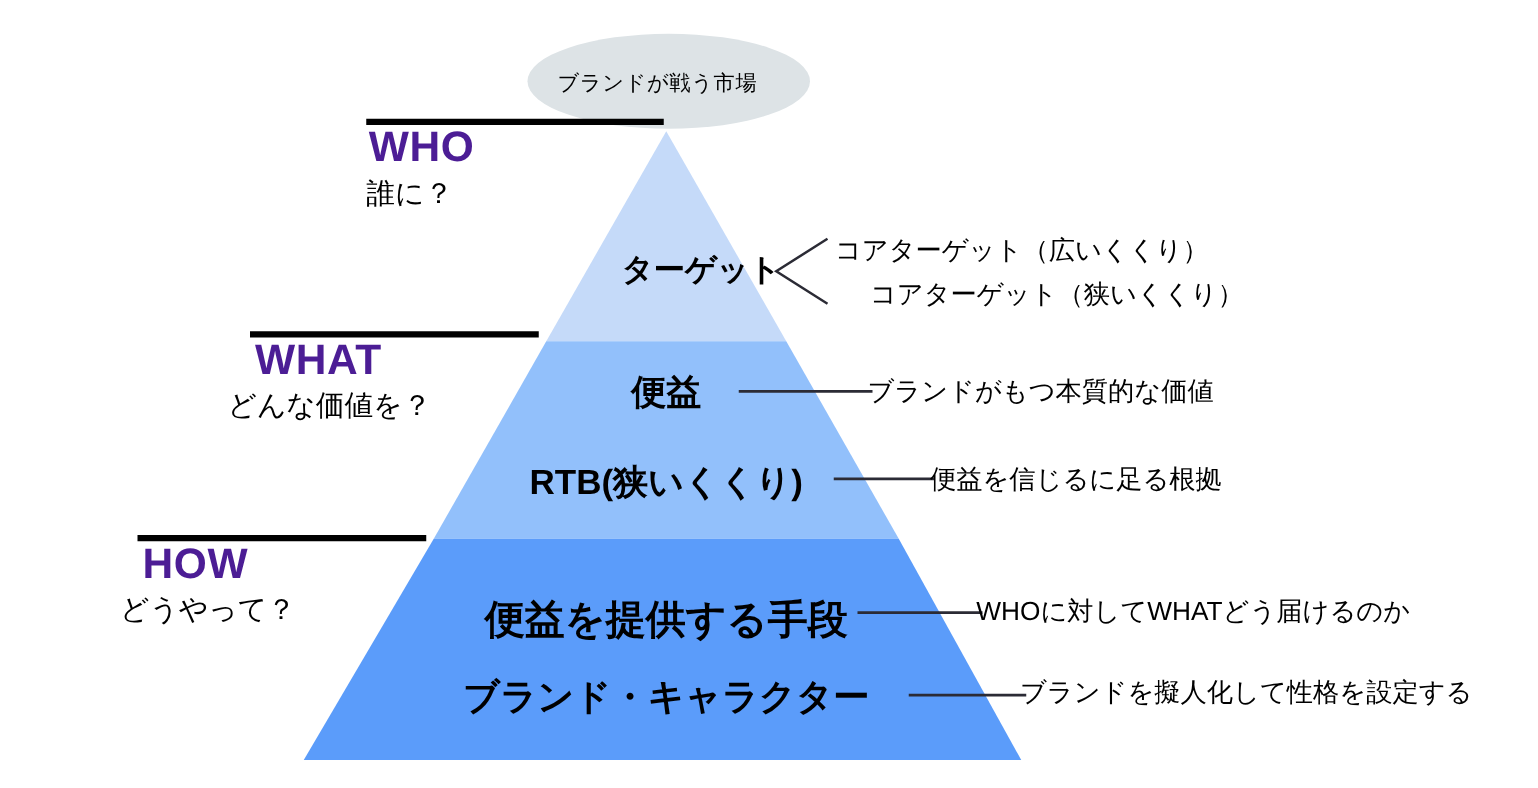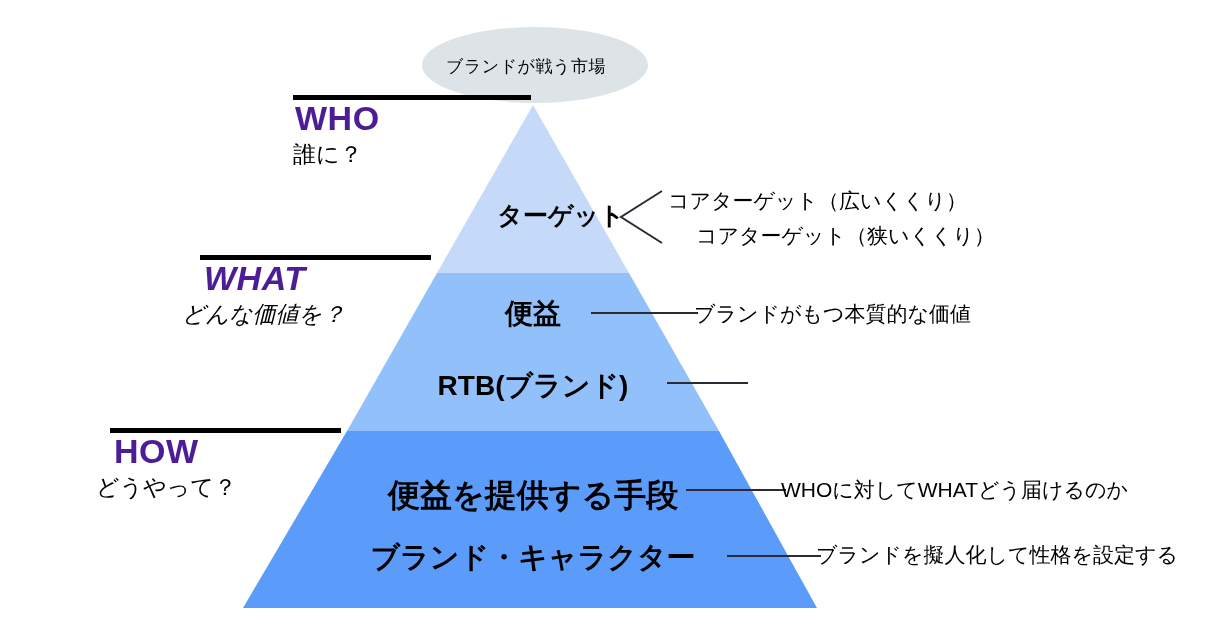--- a/index.html
+++ b/index.html
@@ -24,21 +24,21 @@
   
   .q-block { position:absolute; }
   .q-rule { height:5px; background:#000; }
   .q-main {
     font-size:34px; font-weight:bold; line-height:1.1;
     letter-spacing:.5px; color:#4c1d95;
   }
   .q-sub { font-size:23px; line-height:1.35; color:#000; margin-top:2px; }
 
   #who-block  { left:293px; top:95px;  width:238px; }
-  #what-block { left:200px; top:255px; width:231px;font-style:italic; }
+  #what-block { left:200px; top:265px; width:231px; }
   #how-block  { left:110px; top:416px; width:231px;margin-top:12px; }
   #what-block .q-main, #how-block .q-main { padding-left:4px; }
   #who-block  .q-main { padding-left:2px; }
   #what-block .q-sub  { margin-left:-18px; }
   #how-block  .q-sub  { margin-left:-14px; }
 
   
   .band-title {
     font-weight:bold; color:#000; text-align:center;
     transform:translateX(-50%);
@@ -96,23 +96,24 @@
   </div>
 
   <div class="q-block" id="how-block">
     <div class="q-rule"></div>
     <div class="q-main">HOW</div>
     <div class="q-sub">どうやって？</div>
   </div>
 
   <div class="lbl band-title" id="title-target">ターゲット</div>
   <div class="lbl band-title" id="title-benefit">便益</div>
-  <div class="lbl band-title" id="title-rtb">RTB(ブランド)</div>
+  <div class="lbl band-title" id="title-rtb">RTB(狭いくくり)</div>
   <div class="lbl band-title" id="title-means">便益を提供する手段</div>
   <div class="lbl band-title" id="title-char">ブランド・キャラクター</div>
 
   <div class="lbl note" id="note-target-1">コアターゲット（広いくくり）</div>
   <div class="lbl note" id="note-target-2">コアターゲット（狭いくくり）</div>
   <div class="lbl note" id="note-benefit">ブランドがもつ本質的な価値</div>
+  <div class="lbl note" id="note-rtb">便益を信じるに足る根拠</div>
   <div class="lbl note" id="note-means">WHOに対してWHATどう届けるのか</div>
   <div class="lbl note" id="note-char">ブランドを擬人化して性格を設定する</div>
 
 </div>
 
 </body></html>

